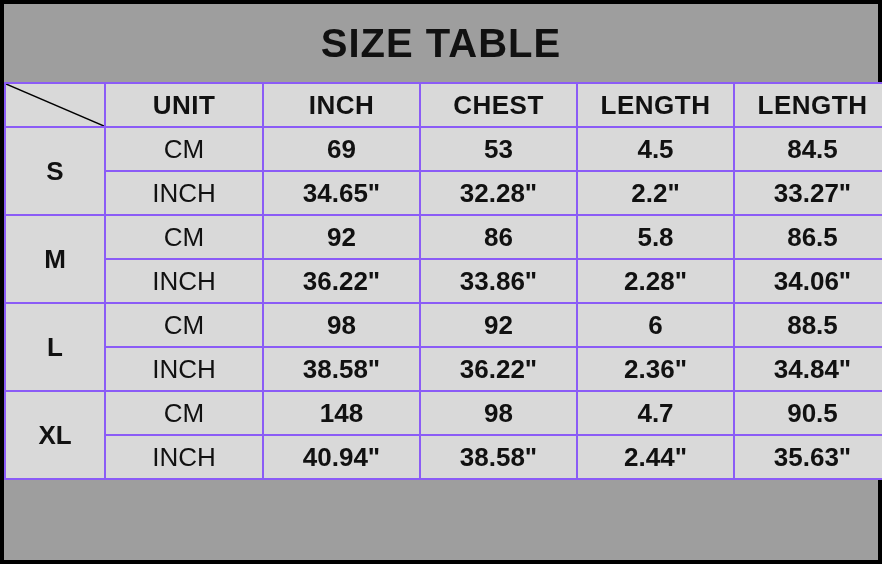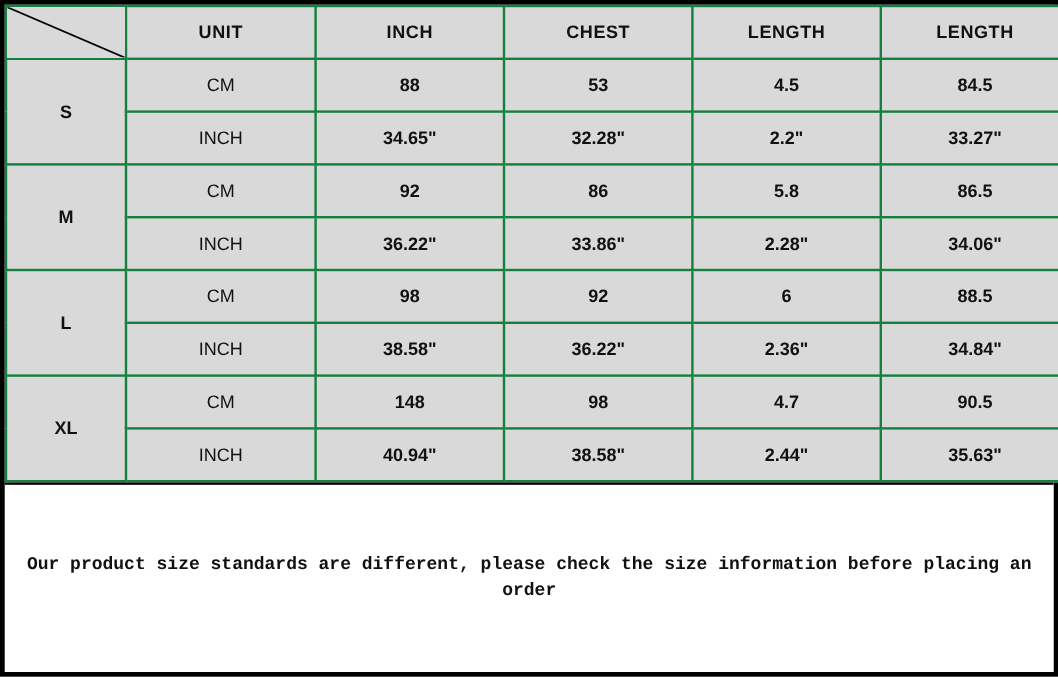--- a/index.html
+++ b/index.html
@@ -38,24 +38,24 @@
     color: #111111;
     font-family: "Liberation Sans", sans-serif;
   }
   table.size-grid {
     border-collapse: collapse;
     width: 100%;
     table-layout: fixed;
     background: #d9d9d9;
   }
   table.size-grid td {
-    border: 2px solid #15803d;
+    border: 2px solid #8b5cf6;
     text-align: center;
     vertical-align: middle;
-    font-size: 15px;
+    font-size: 26px;
     color: #111111;
     background: #d9d9d9;
     height: 38px;
     padding: 2px 0;
   }
   td.corner-cell {
     width: 98px;
     padding: 0;
     position: relative;
     background: #ffffff;
@@ -112,20 +112,23 @@
     color: #111111;
     text-align: center;
     line-height: 1.45;
   }
 </style>
 </head>
 <body>
 
 <div class="size-table-card">
 
+  <div class="title-bar">
+    <div class="title-text">SIZE TABLE</div>
+  </div>
 
   <table class="size-grid">
     <colgroup>
       <col class="col-size">
       <col class="col-unit">
       <col class="col-chest">
       <col class="col-waist">
       <col class="col-sleeve">
       <col class="col-length">
     </colgroup>
@@ -139,21 +142,21 @@
         <td class="head-cell">UNIT</td>
         <td class="head-cell">INCH</td>
         <td class="head-cell">CHEST</td>
         <td class="head-cell">LENGTH</td>
         <td class="head-cell">LENGTH</td>
       </tr>
 
       <tr>
         <td class="size-label" rowspan="2">S</td>
         <td class="unit-cell">CM</td>
-        <td class="value-cell">88</td>
+        <td class="value-cell">69</td>
         <td class="value-cell">53</td>
         <td class="value-cell">4.5</td>
         <td class="value-cell">84.5</td>
       </tr>
       <tr>
         <td class="unit-cell">INCH</td>
         <td class="value-cell">34.65"</td>
         <td class="value-cell">32.28"</td>
         <td class="value-cell">2.2"</td>
         <td class="value-cell">33.27"</td>
@@ -202,17 +205,14 @@
       <tr>
         <td class="unit-cell">INCH</td>
         <td class="value-cell">40.94"</td>
         <td class="value-cell">38.58"</td>
         <td class="value-cell">2.44"</td>
         <td class="value-cell">35.63"</td>
       </tr>
     </tbody>
   </table>
 
-  <div class="note-bar">
-    <div class="note-text">Our product size standards are different, please check the size information before placing an order</div>
-  </div>
 
 </div>
 
 </body></html>

